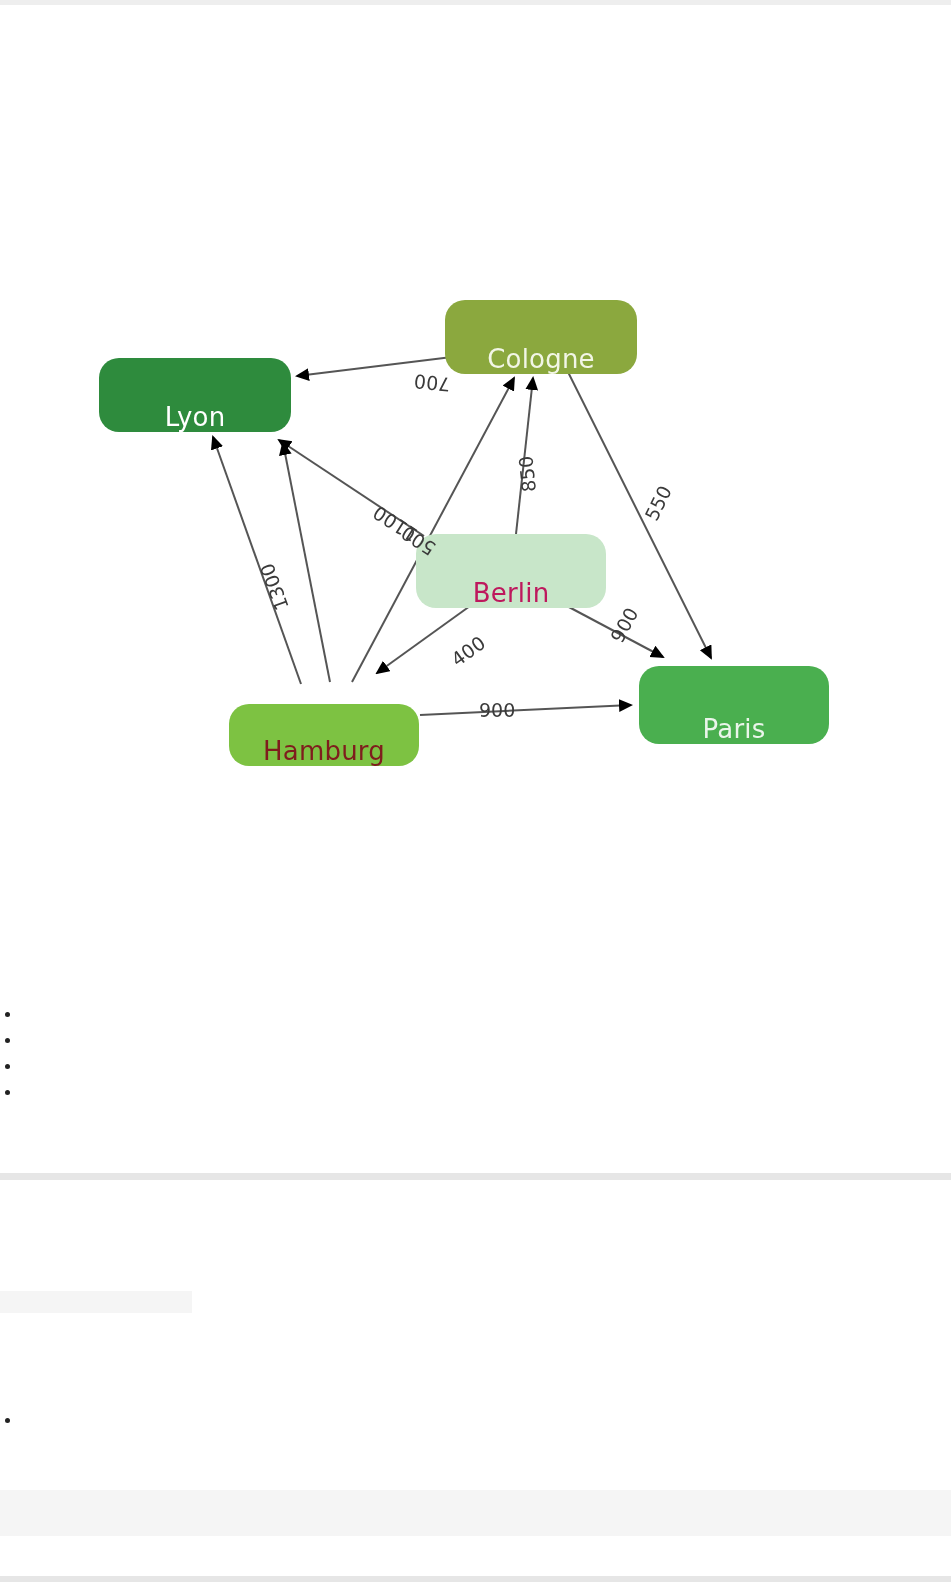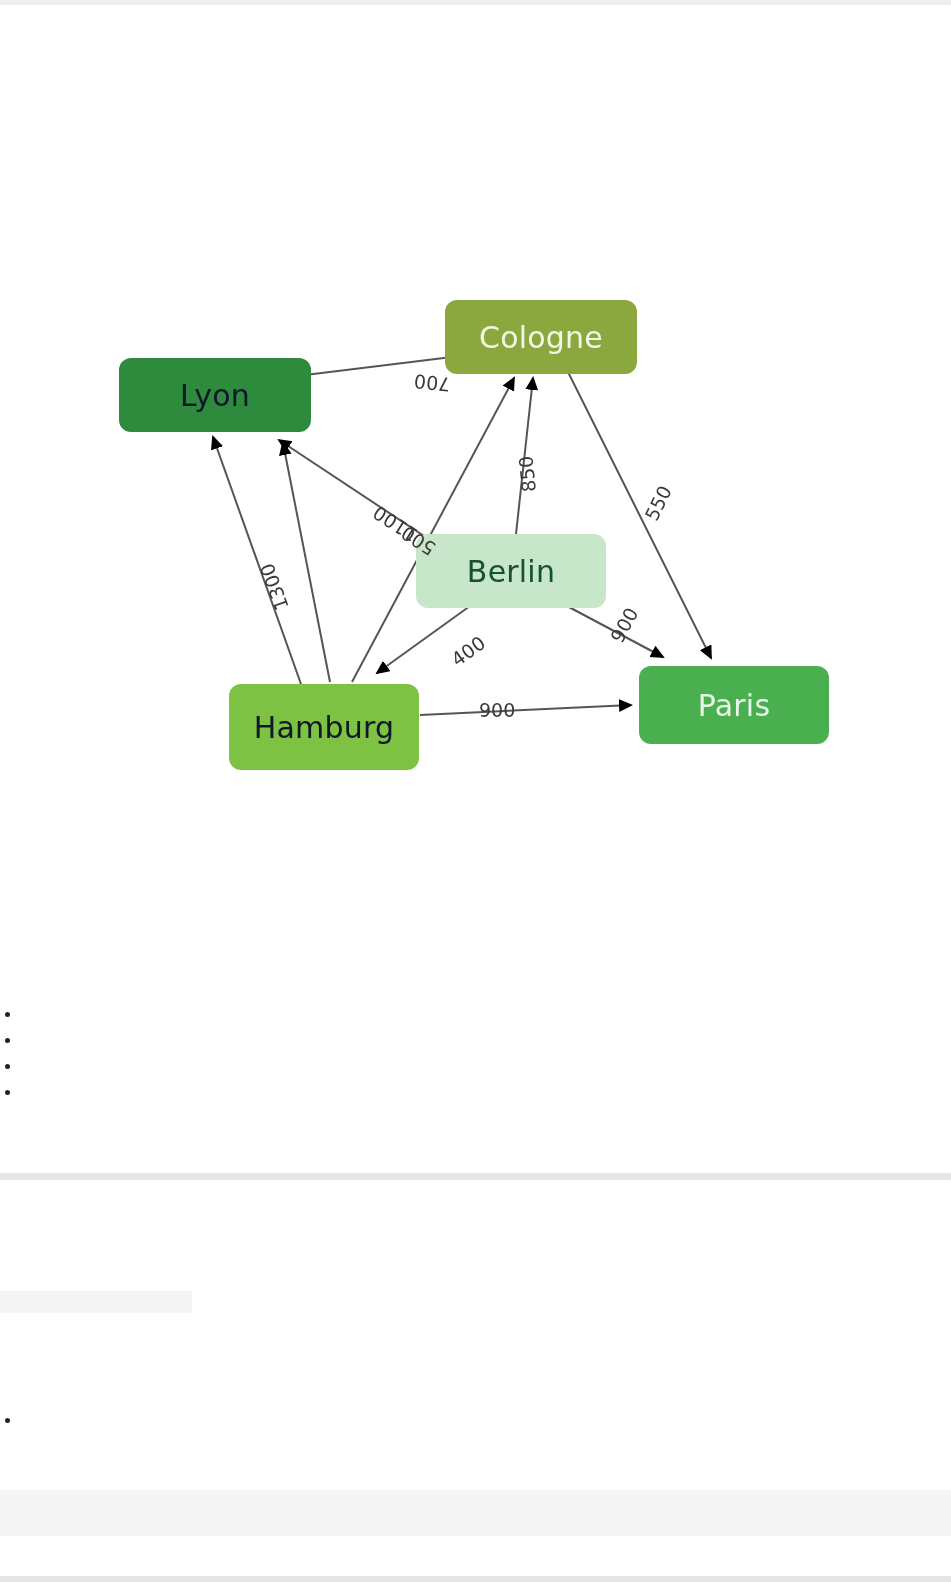--- a/index.html
+++ b/index.html
@@ -41,26 +41,26 @@
     width: 951px;
     height: 960px;
   }
   .figure svg {
     position: absolute;
     left: 0; top: 0;
   }
 
   .node-box {
     position: absolute;
-    border-radius: 12px;
+    border-radius: 20px;
     display: flex;
-    align-items: center;
+    align-items: flex-end;
     justify-content: center;
     box-sizing: border-box;
-    font-size: 30px;
+    font-size: 26px;
     font-weight: 400;
     letter-spacing: 0.2px;
     white-space: nowrap;
     user-select: none;
   }
 
   .edge-label {
     position: absolute;
     font-size: 19px;
     color: #3a3a3a;
@@ -102,30 +102,30 @@
         <line x1="301" y1="684" x2="213" y2="437" stroke="#555555" stroke-width="2" marker-end="url(#arrow)"></line>
         <line x1="352" y1="682" x2="514" y2="378" stroke="#555555" stroke-width="2" marker-end="url(#arrow)"></line>
         <line x1="516" y1="534" x2="533" y2="378" stroke="#555555" stroke-width="2" marker-end="url(#arrow)"></line>
         <line x1="568" y1="372" x2="711" y2="658" stroke="#555555" stroke-width="2" marker-end="url(#arrow)"></line>
         <line x1="470" y1="606" x2="377" y2="673" stroke="#555555" stroke-width="2" marker-end="url(#arrow)"></line>
         <line x1="567" y1="606" x2="663" y2="657" stroke="#555555" stroke-width="2" marker-end="url(#arrow)"></line>
         <line x1="420" y1="715" x2="631" y2="705" stroke="#555555" stroke-width="2" marker-end="url(#arrow)"></line>
       </g>
   </svg>
   <div id="node-layer">
-      <div class="node-box" style="left: 99px; top: 358px; width: 192px; height: 74px; background: rgb(46, 139, 61); color: #0f172a; margin-left: 20px;">
+      <div class="node-box" style="left: 99px; top: 358px; width: 192px; height: 74px; background: rgb(46, 139, 61); color: #ffffff;">
         <span>Lyon</span>
       </div>
       <div class="node-box" style="left: 445px; top: 300px; width: 192px; height: 74px; background: rgb(139, 168, 62); color: rgb(242, 246, 230);">
         <span>Cologne</span>
       </div>
-      <div class="node-box" style="left: 416px; top: 534px; width: 190px; height: 74px; background: rgb(200, 230, 201); color: #14532d;">
+      <div class="node-box" style="left: 416px; top: 534px; width: 190px; height: 74px; background: rgb(200, 230, 201); color: #be185d;">
         <span>Berlin</span>
       </div>
-      <div class="node-box" style="left: 229px; top: 684px; width: 190px; height: 86px; background: rgb(125, 194, 66); color: #0f172a;">
+      <div class="node-box" style="left: 229px; top: 704px; width: 190px; height: 62px; background: rgb(125, 194, 66); color: #7f1d1d;">
         <span>Hamburg</span>
       </div>
       <div class="node-box" style="left: 639px; top: 666px; width: 190px; height: 78px; background: rgb(74, 175, 79); color: rgb(234, 245, 234);">
         <span>Paris</span>
       </div>
     </div>
   <div id="label-layer">
       <div class="edge-label" style="left: 414px; top: 372px; transform: rotate(186deg);">700</div>
       <div class="edge-label" style="left: 400px; top: 530px; transform: rotate(213deg);">500</div>
       <div class="edge-label" style="left: 371px; top: 513px; transform: rotate(213deg);">1100</div>

